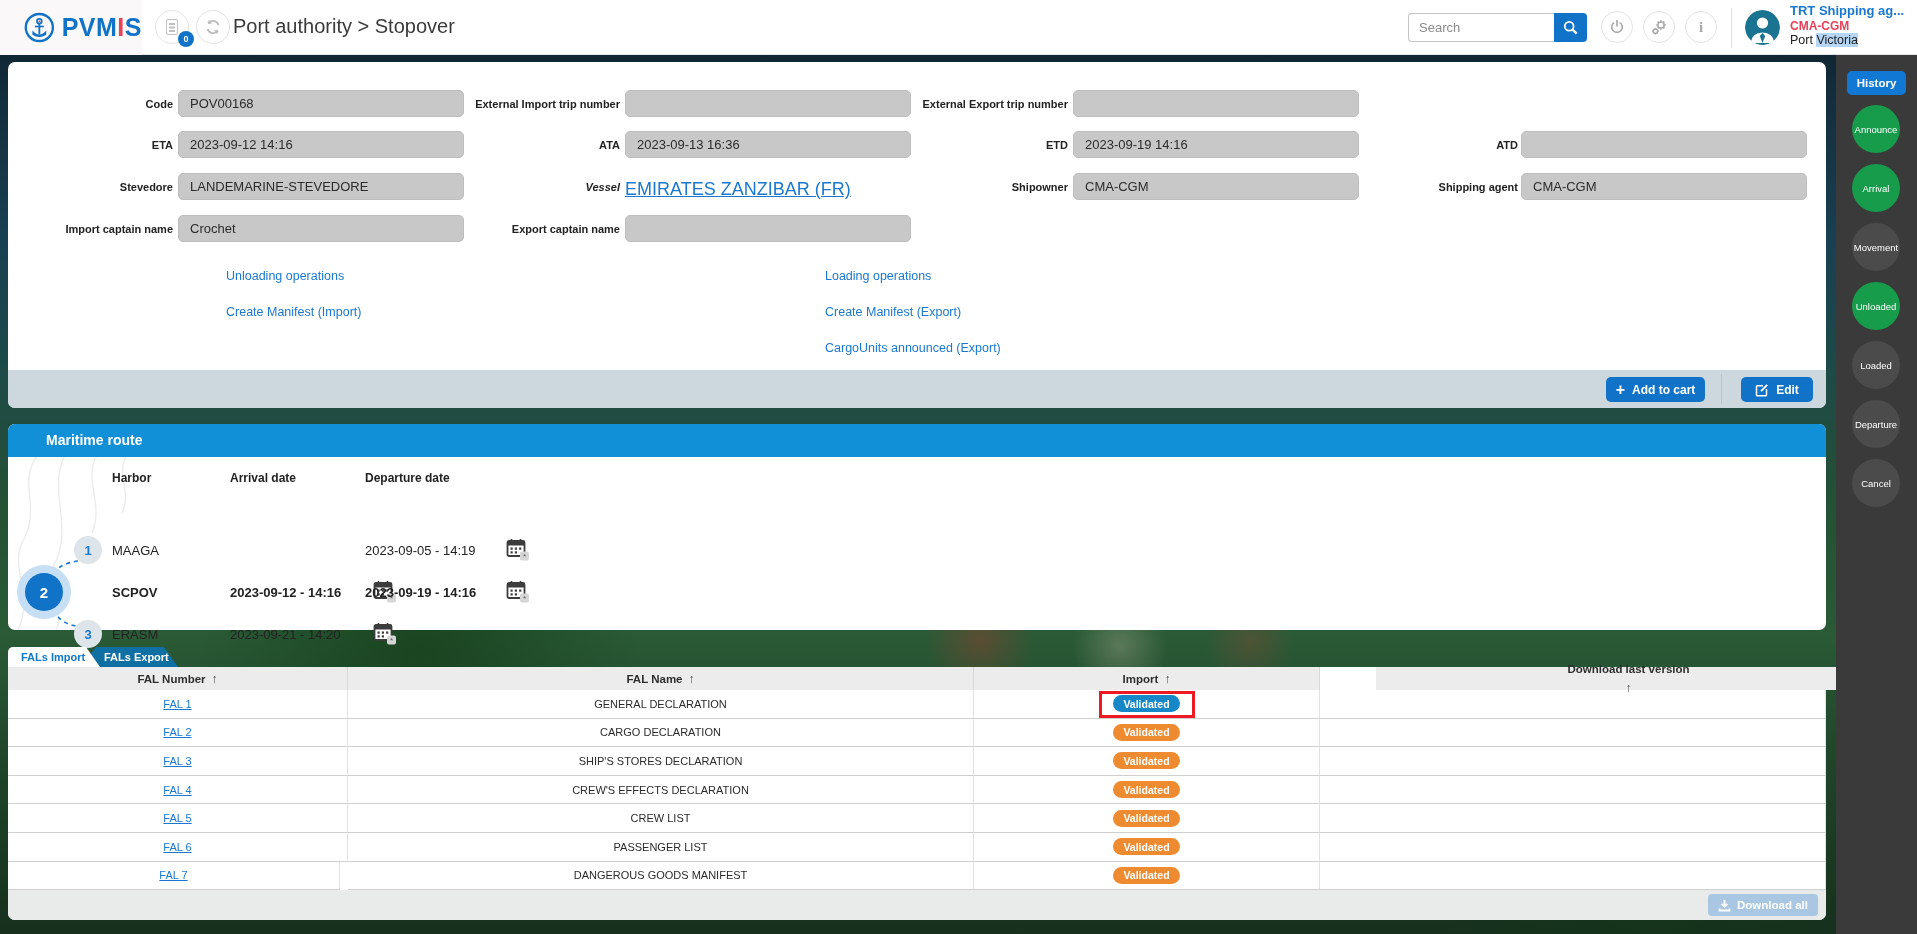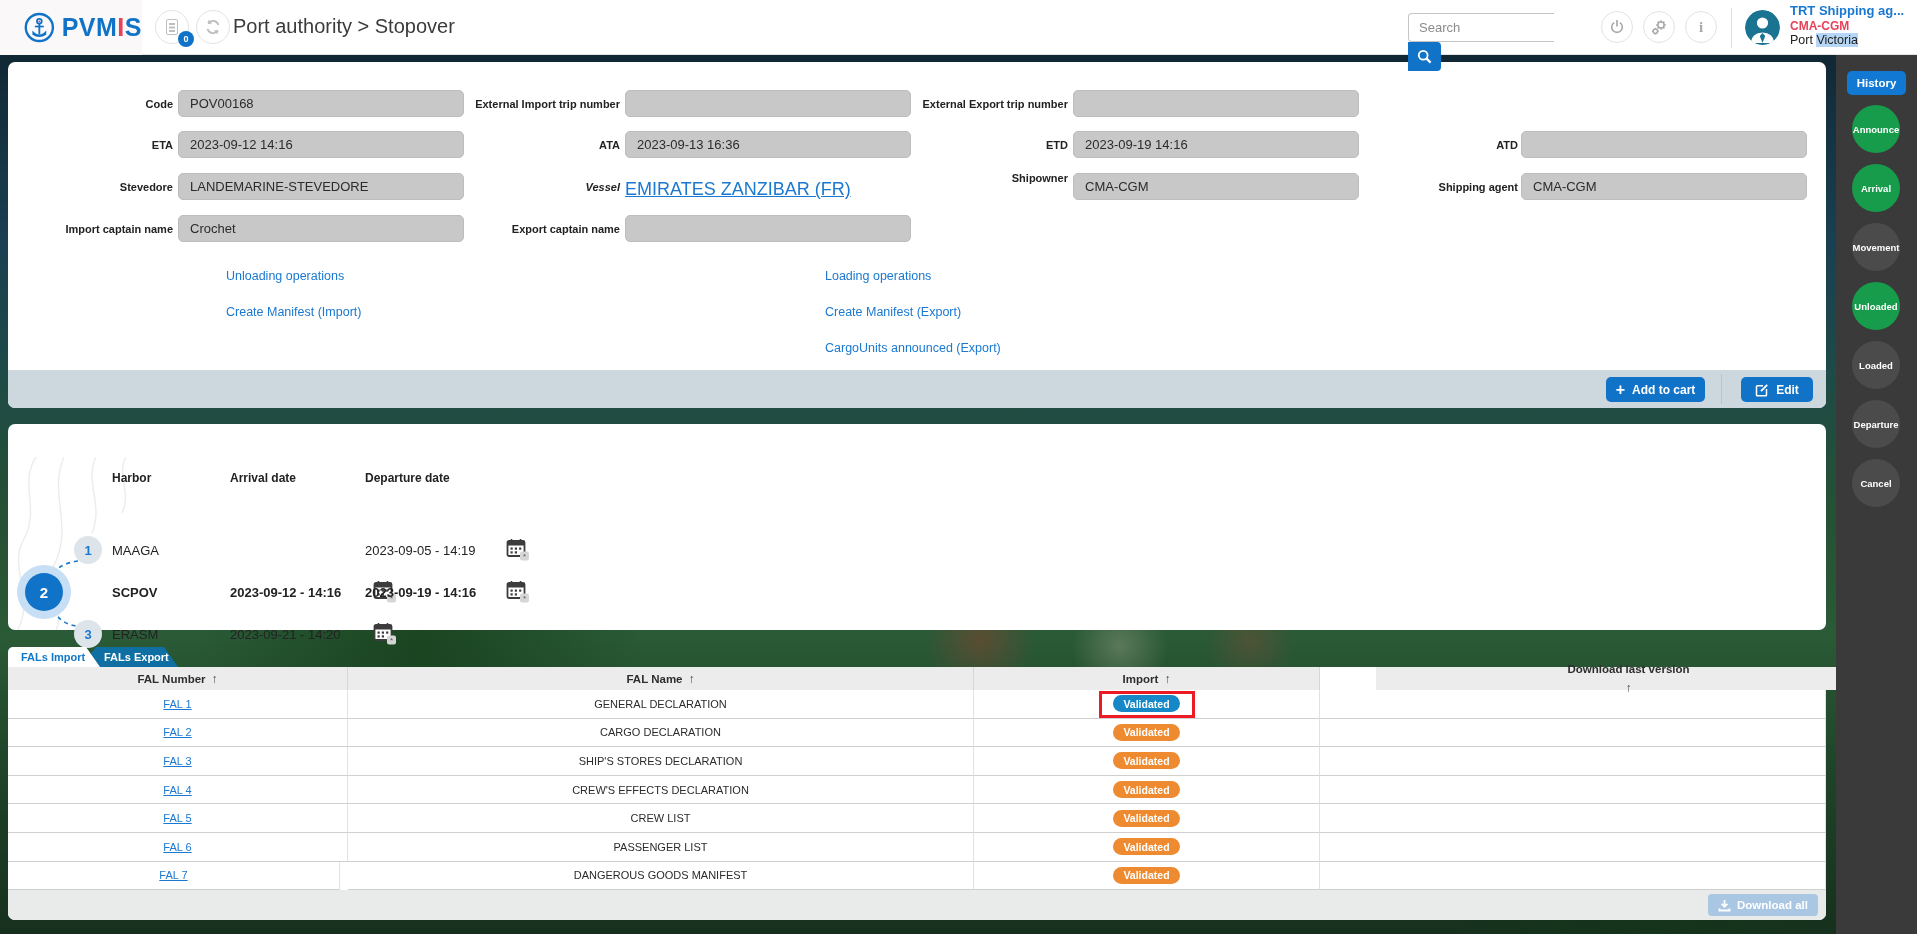--- a/index.html
+++ b/index.html
@@ -20,21 +20,21 @@
   
   header { position:absolute; left:0; top:0; width:1917px; height:55px; background:#fff; border-bottom:1px solid #e4e4e4; z-index:30; }
   .logo-zone { position:absolute; left:0; top:0; width:142px; height:55px; background:#faf8f8; display:flex; align-items:center; padding-left:24px; }
   .logo-text { font-size:25px; font-weight:bold; color:#1173c8; letter-spacing:.5px; margin-left:7px; }
   .logo-text .red { color:#e8415a; }
   .hdr-circle { position:absolute; top:10px; width:34px; height:34px; border-radius:50%; border:1px solid #e3e3e3; background:#fff; display:flex; align-items:center; justify-content:center; cursor:pointer; }
   .doc-glyph { width:12px; height:16px; border:1.5px solid #c0c0c0; border-radius:2px; position:relative; }
   .doc-glyph::before { content:""; position:absolute; left:2px; top:3px; width:6px; height:1.5px; background:#c0c0c0; box-shadow:0 3.5px 0 #c0c0c0, 0 7px 0 #c0c0c0; }
   .notif-badge { position:absolute; right:-6px; bottom:-4px; width:16px; height:16px; border-radius:50%; background:#1173c8; color:#fff; font-size:9px; font-weight:bold; display:flex; align-items:center; justify-content:center; }
   .page-title { position:absolute; left:233px; top:15px; font-size:20px; color:#3b3b3b; }
-  .search-wrap { position:absolute; left:1408px; top:13px; display:flex;flex-direction:column; }
+  .search-wrap { position:absolute; left:1408px; top:13px; display:flex; }
   .search-wrap input { width:146px; height:29px; border:1px solid #c4c4c4; border-right:none; border-radius:4px 0 0 4px; padding:0 10px; font-size:13px; color:#333; outline:none; }
   .search-wrap input::placeholder { color:#8b8b8b; }
   .search-btn { width:33px; height:29px; background:#1173c8; border:none; border-radius:0 4px 4px 0; display:flex; align-items:center; justify-content:center; cursor:pointer; }
   .hdr-divider { position:absolute; left:1731px; top:8px; width:1px; height:40px; background:#e0e0e0; }
   .avatar { position:absolute; left:1745px; top:10px; width:35px; height:35px; border-radius:50%; overflow:hidden; }
   .user-block { position:absolute; left:1790px; top:4px; line-height:14.5px; }
   .user-name { color:#1a78d0; font-size:13px; font-weight:bold; }
   .user-company { color:#e8415a; font-size:12px; font-weight:bold; }
   .user-port { color:#222; font-size:12.5px; }
   .user-port .sel { background:#b5d6f6; }
@@ -78,21 +78,21 @@
   .pill { min-width:66px; height:17px; border-radius:9px; color:#fff; font-size:10.5px; font-weight:bold; display:flex; align-items:center; justify-content:center; padding:0 10px; }
   .pill.orange { background:#ee8b31; }
   .pill.blue { background:#1688c8; }
   .red-annotation { position:absolute; width:96px; height:27px; border:3px solid #ec1a23; pointer-events:none; z-index:5; }
   .card3-band { position:absolute; left:0; bottom:0; width:100%; height:30px; background:#e9eaea; border-radius:0 0 7px 7px; }
   .btn-download { position:absolute; right:8px; top:4px; width:110px; height:22px; background:#a9c7e3; border:none; border-radius:4px; color:#fff; font-size:11.5px; font-weight:bold; display:flex; align-items:center; justify-content:center; gap:6px; font-family:inherit; cursor:default; }
 
   
   .sidebar { position:absolute; left:1836px; top:55px; width:81px; height:879px; background:#3a3a3a; z-index:20; }
   .history-btn { position:absolute; left:11px; top:16px; width:59px; height:24px; background:#1178d4; color:#fff; border:none; border-radius:5px; font-size:11.5px; font-weight:bold; cursor:pointer; font-family:inherit; }
-  .side-badge { position:absolute; left:16px; width:48px; height:48px; border-radius:50%; color:#fff; font-size:9.5px; font-weight:bold; display:flex; align-items:center; justify-content:center; cursor:pointer; }
+  .side-badge { position:absolute; left:16px; width:48px; height:48px; border-radius:50%; color:#fff; font-size:9.5px; font-weight:normal; display:flex; align-items:center; justify-content:center; cursor:pointer; }
   .side-badge.green { background:#179c4b; }
   .side-badge.gray { background:#4b4b4b; }
 </style>
 </head>
 <body>
 
 <div class="stage">
   <div class="photo-bg"></div>
 
   <header>
@@ -197,21 +197,21 @@
         <div class="form-label" style="left: 412px; top: 77px;">ATA</div>
         <input class="form-field" readonly="" value="2023-09-13 16:36" style="left: 617px; top: 69px;">
         <div class="form-label" style="left: 860px; top: 77px;">ETD</div>
         <input class="form-field" readonly="" value="2023-09-19 14:16" style="left: 1065px; top: 69px;">
         <div class="form-label" style="left: 1310px; top: 77px;">ATD</div>
         <input class="form-field" readonly="" style="left: 1513px; top: 69px;">
         <div class="form-label" style="left: -35px; top: 119px;">Stevedore</div>
         <input class="form-field" readonly="" value="LANDEMARINE-STEVEDORE" style="left: 170px; top: 111px;">
         <div class="form-label" style="left: 412px; top: 119px; font-style: italic;">Vessel</div>
         <a class="form-link" style="left: 617px; top: 117px;">EMIRATES ZANZIBAR (FR)</a>
-        <div class="form-label" style="left: 860px; top: 110px;">Shipowner</div>
+        <div class="form-label" style="left: 860px; top: 119px;">Shipowner</div>
         <input class="form-field" readonly="" value="CMA-CGM" style="left: 1065px; top: 111px;">
         <div class="form-label" style="left: 1310px; top: 119px;">Shipping agent</div>
         <input class="form-field" readonly="" value="CMA-CGM" style="left: 1513px; top: 111px;">
         <div class="form-label" style="left: -35px; top: 161px;">Import captain name</div>
         <input class="form-field" readonly="" value="Crochet" style="left: 170px; top: 153px;">
         <div class="form-label" style="left: 412px; top: 161px;">Export captain name</div>
         <input class="form-field" readonly="" style="left: 617px; top: 153px;">
       </div>
     <div id="ops-links">
         <a class="op-link" style="left: 218px; top: 207px;">Unloading operations</a>
@@ -230,20 +230,21 @@
         <svg width="14" height="14" viewBox="0 0 14 14">
           <path d="M11.5 6 L11.5 12 Q11.5 12.8 10.7 12.8 L2.3 12.8 Q1.5 12.8 1.5 12 L1.5 3.6 Q1.5 2.8 2.3 2.8 L8 2.8" fill="none" stroke="#fff" stroke-width="1.5"></path>
           <line x1="6" y1="8.2" x2="12.2" y2="1.8" stroke="#fff" stroke-width="1.9"></line>
         </svg>
         <span>Edit</span>
       </button>
     </div>
   </section>
 
   <section class="card card2">
+    <div class="mr-header">Maritime route</div>
     <svg width="170" height="173" viewBox="0 0 170 173" style="position:absolute; left:0; top:33px;">
       <g fill="none" stroke="#ececec" stroke-width="1.4">
         <path d="M28 0 C10 28 34 52 14 86 C2 112 26 140 10 173"></path>
         <path d="M56 0 C40 36 66 70 46 108 C36 132 58 156 48 173"></path>
         <path d="M88 0 C76 24 96 48 84 76"></path>
         <path d="M118 0 C108 18 124 36 114 56"></path>
       </g>
       <g fill="none" stroke="#1a78d0" stroke-width="1.6" stroke-dasharray="4 4">
         <path d="M70 104 Q50 107 46 117"></path>
         <path d="M46 153 Q51 166 68 169"></path>

